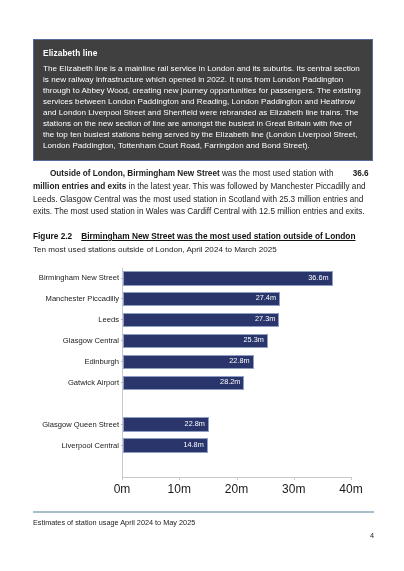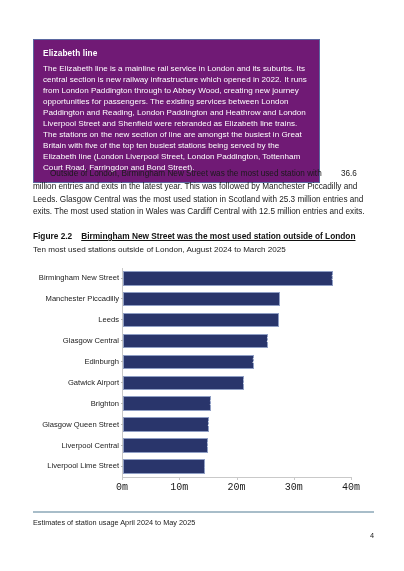--- a/index.html
+++ b/index.html
@@ -21,23 +21,23 @@
     width: 404px;
     height: 571px;
     box-sizing: border-box;
     padding: 0;
   }
   
   .callout {
     position: absolute;
     left: 33px;
     top: 39px;
-    width: 287px;
+    width: 340px;
     box-sizing: border-box;
-    background: #701a75;
+    background: #404040;
     border: 1px solid #5b68a0;
     padding: 7px 9px 9px 9px;
   }
   .callout-title {
     color: #ffffff;
     font-weight: bold;
     font-size: 8.3px;
     line-height: 12px;
     margin-bottom: 4px;
     letter-spacing: 0.1px;
@@ -51,21 +51,21 @@
   
   .para {
     position: absolute;
     left: 33px;
     top: 168px;
     width: 341px;
     font-size: 8.2px;
     line-height: 12.8px;
     color: #1a1a1a;
   }
-  .para b { font-weight: normal; padding-left: 17px; }
+  .para b { font-weight: bold; padding-left: 17px; }
   
   .fig-head {
     position: absolute;
     left: 33px;
     top: 231px;
     width: 345px;
     font-size: 8.3px;
     font-weight: bold;
     color: #111111;
     white-space: nowrap;
@@ -114,21 +114,20 @@
   }
   .bar-label {
     position: absolute;
     top: 4.6px;
     font-size: 7.3px;
     color: #ffffff;
     text-align: right;
     transform: translateX(-100%);
     padding-right: 4px;
     white-space: nowrap;
-    margin-left: 23px;
   }
   .cat-label {
     position: absolute;
     right: 100%;
     top: 5.4px;
     margin-right: 4px;
     font-size: 7.6px;
     color: #1a1a1a;
     white-space: nowrap;
     text-align: right;
@@ -152,25 +151,24 @@
   .xtick {
     position: absolute;
     top: 0;
     width: 1px;
     height: 3px;
     background: #c9c9c9;
   }
   .xtick-label {
     position: absolute;
     top: 5px;
-    font-size: 10px;
+    font-size: 12px;
     color: #1a1a1a;
     transform: translateX(-50%);
     white-space: nowrap;
-    font-family: Liberation Mono, monospace;
   }
   
   .footer-rule {
     position: absolute;
     left: 33px;
     top: 511px;
     width: 341px;
     height: 1.5px;
     background: #a8bdc9;
   }
@@ -202,83 +200,71 @@
 <div class="page">
 
   <div class="callout">
     <div class="callout-title">Elizabeth line</div>
     <div class="callout-body">The Elizabeth line is a mainline rail service in London and its suburbs. Its central section is new railway infrastructure which opened in 2022. It runs from London Paddington through to Abbey Wood, creating new journey opportunities for passengers. The existing services between London Paddington and Reading, London Paddington and Heathrow and London Liverpool Street and Shenfield were rebranded as Elizabeth line trains. The stations on the new section of line are amongst the busiest in Great Britain with five of the top ten busiest stations being served by the Elizabeth line (London Liverpool Street, London Paddington, Tottenham Court Road, Farringdon and Bond Street).</div>
   </div>
 
   <div class="para"><b>Outside of London, Birmingham New Street</b><span> was the most used station with </span><b>36.6 million entries and exits</b><span> in the latest year. This was followed by Manchester Piccadilly and Leeds. Glasgow Central was the most used station in Scotland with 25.3 million entries and exits. The most used station in Wales was Cardiff Central with 12.5 million entries and exits.</span></div>
 
   <div class="fig-head"><span class="fig-num">Figure 2.2</span><span>Birmingham New Street was the most used station outside of London</span></div>
-  <div class="fig-sub">Ten most used stations outside of London, August 2024 to March 2025</div>
+  <div class="fig-sub">Ten most used stations outside of London, April 2024 to March 2025</div>
 
   <div class="chart">
     <div class="plot" id="plot-area">
         <div class="row" style="top: 0px;">
           <div class="tick-mark"></div>
           <div class="cat-label">Birmingham New Street</div>
           <div class="bar" style="width: 209.535px; background: rgb(41, 53, 107);"></div>
           <div class="bar-label" style="left: 209.535px;">36.6m</div>
         </div>
         <div class="row" style="top: 20.9px;">
           <div class="tick-mark"></div>
           <div class="cat-label">Manchester Piccadilly</div>
           <div class="bar" style="width: 156.865px; background: rgb(41, 53, 107);"></div>
-          <div class="bar-label" style="left: 168px;">27.4m</div>
+          <div class="bar-label" style="left: 157px;">27.4m</div>
         </div>
         <div class="row" style="top: 41.8px;">
           <div class="tick-mark"></div>
           <div class="cat-label">Leeds</div>
           <div class="bar" style="width: 156.292px; background: rgb(41, 53, 107);"></div>
-          <div class="bar-label" style="left: 156.292px; font-family: Liberation Serif, serif;">27.3m</div>
+          <div class="bar-label" style="left: 156.292px;">27.3m</div>
         </div>
         <div class="row" style="top: 62.7px;">
           <div class="tick-mark"></div>
           <div class="cat-label">Glasgow Central</div>
           <div class="bar" style="width: 144.843px; background: rgb(41, 53, 107);"></div>
           <div class="bar-label" style="left: 144.843px;">25.3m</div>
         </div>
         <div class="row" style="top: 83.6px;">
           <div class="tick-mark"></div>
           <div class="cat-label">Edinburgh</div>
           <div class="bar" style="width: 130.53px; background: rgb(41, 53, 107);"></div>
           <div class="bar-label" style="left: 130.53px;">22.8m</div>
         </div>
         <div class="row" style="top: 104.5px;">
           <div class="tick-mark"></div>
           <div class="cat-label">Gatwick Airport</div>
           <div class="bar" style="width: 121.37px; background: rgb(41, 53, 107);"></div>
           <div class="bar-label" style="left: 121.37px;">28.2m</div>
         </div>
-        <div class="row" style="top: 125.4px;">
-          <div class="tick-mark"></div>
-          <div class="cat-label">Brighton</div>
-          <div class="bar" style="width: 87.5925px; background: rgb(41, 53, 107);"></div>
-          <div class="bar-label" style="left: 87.5925px;">15.3m</div>
-        </div>
         <div class="row" style="top: 146.3px;">
           <div class="tick-mark"></div>
           <div class="cat-label">Glasgow Queen Street</div>
           <div class="bar" style="width: 85.875px; background: rgb(41, 53, 107);"></div>
           <div class="bar-label" style="left: 85.875px;">22.8m</div>
         </div>
         <div class="row" style="top: 167.2px;">
           <div class="tick-mark"></div>
           <div class="cat-label">Liverpool Central</div>
           <div class="bar" style="width: 84.73px; background: rgb(41, 53, 107);"></div>
           <div class="bar-label" style="left: 84.73px;">14.8m</div>
-        </div>
-        <div class="row" style="top: 188.1px;">
-          <div class="tick-mark"></div>
-          <div class="cat-label">Liverpool Lime Street</div>
-          <div class="bar" style="width: 82.44px; background: rgb(41, 53, 107);"></div>
-          <div class="bar-label" style="left: 82.44px;">14.4m</div>
         </div>
       </div>
     <div class="xaxis" id="x-axis">
         <div class="xtick" style="left: 0px;"></div>
         <div class="xtick-label" style="left: 0px;">0m</div>
         <div class="xtick" style="left: 57.25px;"></div>
         <div class="xtick-label" style="left: 57.25px;">10m</div>
         <div class="xtick" style="left: 114.5px;"></div>
         <div class="xtick-label" style="left: 114.5px;">20m</div>
         <div class="xtick" style="left: 171.75px;"></div>

